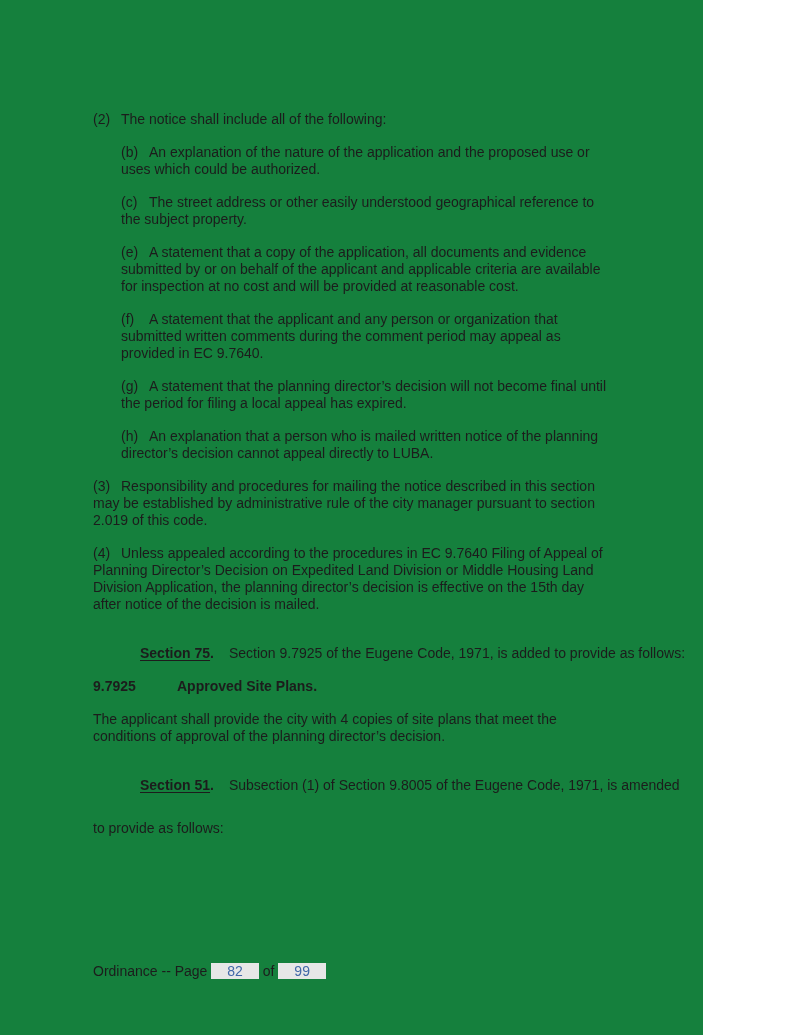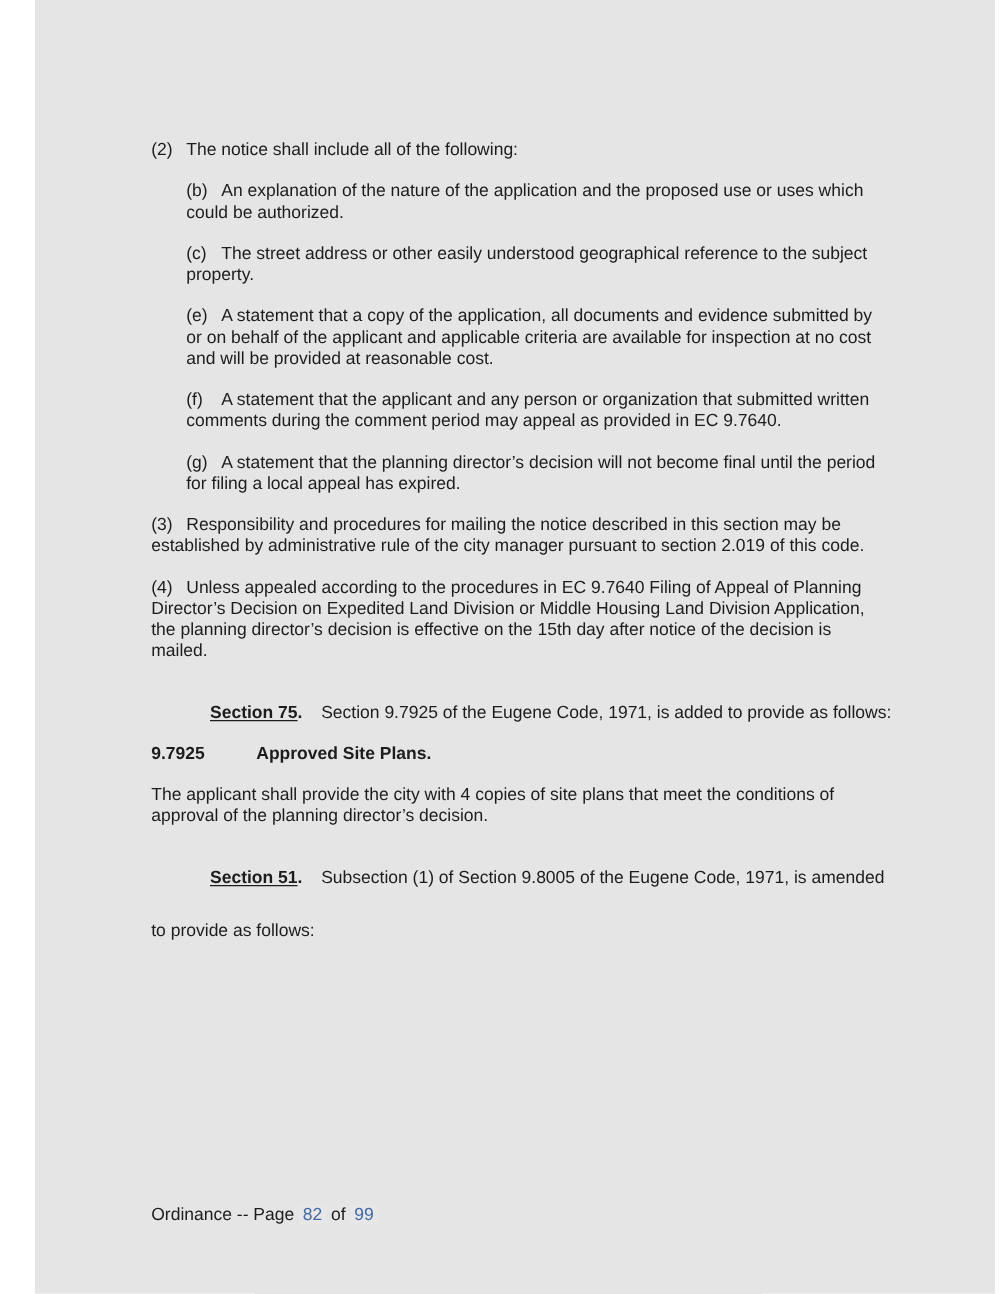--- a/index.html
+++ b/index.html
@@ -2,29 +2,28 @@
 <html><head>
 <meta charset="utf-8">
 <style>
   html, body {
     margin: 0;
     padding: 0;
     background: #ffffff;
   }
   .page {
     position: relative;
-    width: 768px;
+    width: 703px;
     height: 1035px;
-    background: #e5e5e5;
+    background: #15803d;
     font-family: "Liberation Sans", "DejaVu Sans", sans-serif;
     font-size: 14px;
     line-height: 17px;
     color: #1c1c1c;
     overflow: hidden;
-    margin-left: 28px;
   }
   .content {
     padding: 111px 93px 0 93px;
   }
   p {
     margin: 16px 0 0 0;
   }
   p.first {
     margin-top: 0;
   }
@@ -69,21 +68,21 @@
   }
   .footer {
     position: absolute;
     left: 93px;
     top: 963px;
     white-space: nowrap;
   }
   .field {
     color: #4168a8;
     background: #e7e7e7;
-    padding: 0 3px;
+    padding: 0 16px;
   }
 </style>
 </head>
 <body>
 
 <div class="page">
   <div class="content">
 
     <p class="first"><span class="label">(2)</span><span>The notice shall include all of the following:</span></p>
 
@@ -92,20 +91,21 @@
 
     <p class="sub"><span class="label">(c)</span><span>The street address or other easily understood geographical reference to the subject property.</span></p>
 
 
     <p class="sub"><span class="label">(e)</span><span>A statement that a copy of the application, all documents and evidence submitted by or on behalf of the applicant and applicable criteria are available for inspection at no cost and will be provided at reasonable cost.</span></p>
 
     <p class="sub"><span class="label">(f)</span><span>A statement that the applicant and any person or organization that submitted written comments during the comment period may appeal as provided in EC 9.7640.</span></p>
 
     <p class="sub"><span class="label">(g)</span><span>A statement that the planning director’s decision will not become final until the period for filing a local appeal has expired.</span></p>
 
+    <p class="sub"><span class="label">(h)</span><span>An explanation that a person who is mailed written notice of the planning director’s decision cannot appeal directly to LUBA.</span></p>
 
     <p><span class="label">(3)</span><span>Responsibility and procedures for mailing the notice described in this section may be established by administrative rule of the city manager pursuant to section 2.019 of this code.</span></p>
 
     <p><span class="label">(4)</span><span>Unless appealed according to the procedures in EC 9.7640 Filing of Appeal of Planning Director’s Decision on Expedited Land Division or Middle Housing Land Division Application, the planning director’s decision is effective on the 15th day after notice of the decision is mailed.</span></p>
 
     <p class="section-p sp75"><span class="sec-title">Section 75</span><span class="sec-period">.</span><span class="sec-gap"></span><span>Section 9.7925 of the Eugene Code, 1971, is added to provide as follows:</span></p>
 
     <p class="code-heading"><span class="code-num">9.7925</span><span>Approved Site Plans.</span></p>
 
     <p>The applicant shall provide the city with 4 copies of site plans that meet the conditions of approval of the planning director’s decision.</p>

